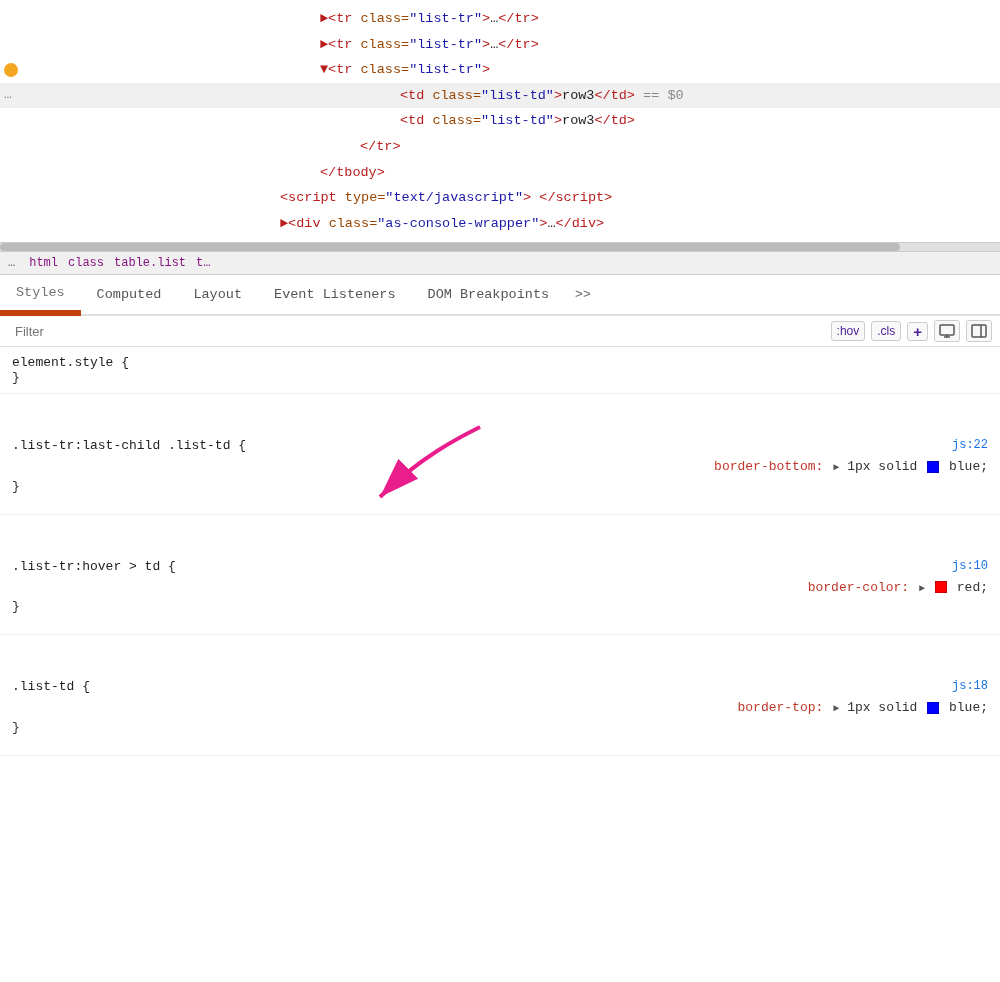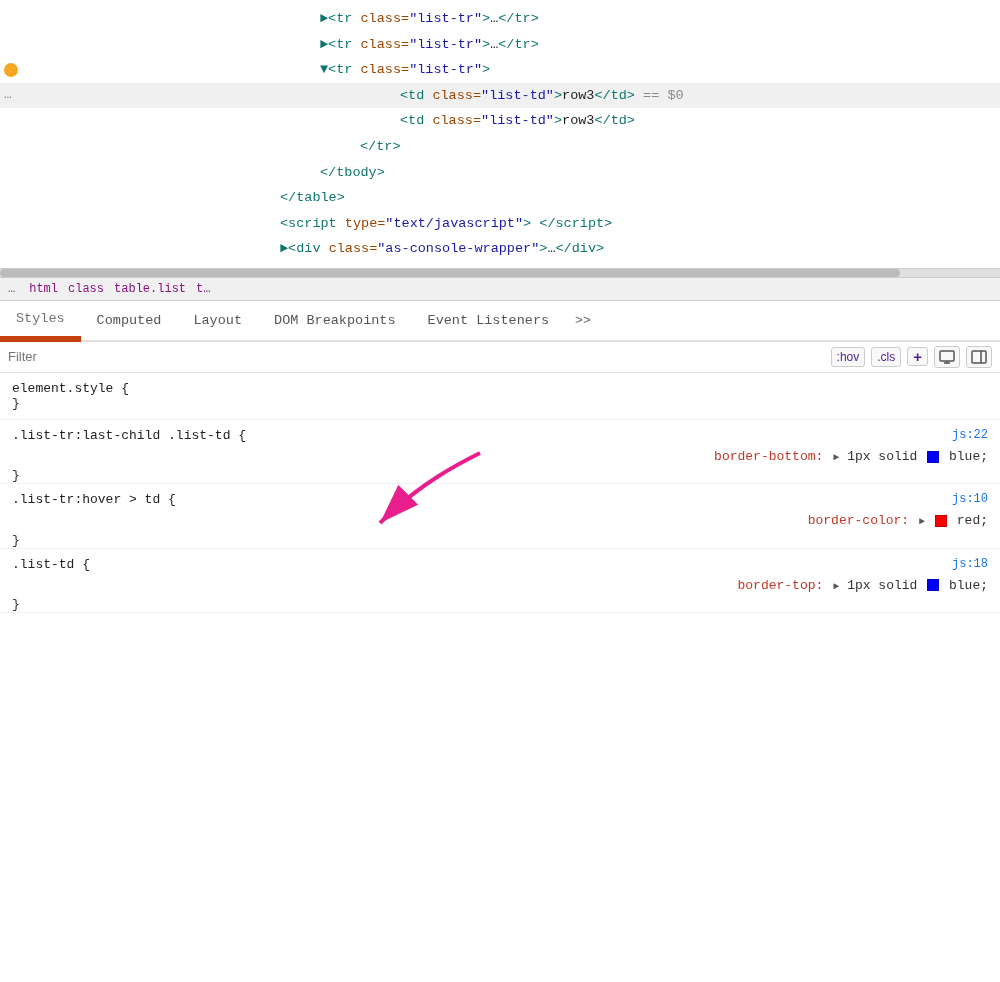--- a/index.html
+++ b/index.html
@@ -55,21 +55,21 @@
     .dots-icon {
       color: #888;
       font-size: 13px;
     }
 
     .html-content {
       flex: 1;
       padding-left: 8px;
     }
 
-    .tag { color: #0f766e; }
+    .tag { color: #b91c1c; }
     .attr-name { color: #994500; }
     .attr-value { color: #1a1aa6; }
     .text-content { color: #222; }
     .selected-marker { color: #888; font-style: normal; }
 
     
     .breadcrumb-bar {
       background: #f0f0f0;
       border-top: 1px solid #ccc;
       border-bottom: 1px solid #ccc;
@@ -140,20 +140,21 @@
       align-items: center;
     }
 
     .filter-input {
       border: none;
       outline: none;
       font-size: 13px;
       color: #000000;
       background: transparent;
       width: 100%;
+      margin-left: 7px;
     }
 
     .filter-controls {
       display: flex;
       align-items: center;
       gap: 6px;
       color: #555;
       font-size: 12.5px;
     }
 
@@ -184,22 +185,23 @@
     
     .css-panel {
       background: #fff;
       flex: 1;
       overflow-y: auto;
       font-size: 13px;
     }
 
     .css-rule-block {
       border-bottom: 1px solid #f0f0f0;
-      padding: 8px 12px 0 12px;
+      padding: 8px 12px 20px 12px;
       position: relative;
+      margin-top: 36px;
     }
 
     .css-rule-header {
       display: flex;
       justify-content: space-between;
       align-items: flex-start;
       margin-bottom: 2px;
     }
 
     .css-selector {
@@ -319,26 +321,20 @@
       </div>
     </div>
 
     <div class="html-line">
       <div class="line-gutter"></div>
       <div class="html-content" style="padding-left: 280px;">
         <span class="tag">&lt;/tbody&gt;</span>
       </div>
     </div>
 
-    <div class="html-line">
-      <div class="line-gutter"></div>
-      <div class="html-content" style="padding-left: 240px;">
-        <span class="tag">&lt;/table&gt;</span>
-      </div>
-    </div>
 
     <div class="html-line">
       <div class="line-gutter"></div>
       <div class="html-content" style="padding-left: 240px;">
         <span class="tag">&lt;script</span> <span class="attr-name">type=</span><span class="attr-value">"text/javascript"</span><span class="tag">&gt;</span> <span class="tag">&lt;/script&gt;</span>
       </div>
     </div>
 
     <div class="html-line">
       <div class="line-gutter"></div>
@@ -361,22 +357,22 @@
     <span class="breadcrumb-sep"> </span>
     <span class="breadcrumb-tag">table.list</span>
     <span class="breadcrumb-sep"> </span>
     <span class="breadcrumb-tag">t…</span>
   </div>
 
   <div class="tabs-bar">
     <div class="tab-item active">Styles</div>
     <div class="tab-item">Computed</div>
     <div class="tab-item">Layout</div>
+    <div class="tab-item">Event Listeners</div>
     <div class="tab-item">DOM Breakpoints</div>
-    <div class="tab-item">Event Listeners</div>
     <div class="tab-more">&gt;&gt;</div>
   </div>
 
   <div class="filter-bar">
     <div class="filter-input-wrap">
       <input class="filter-input" placeholder="Filter" type="text" style="">
     </div>
     <div class="filter-controls">
       <button class="filter-btn">:hov</button>
       <button class="filter-btn">.cls</button>

